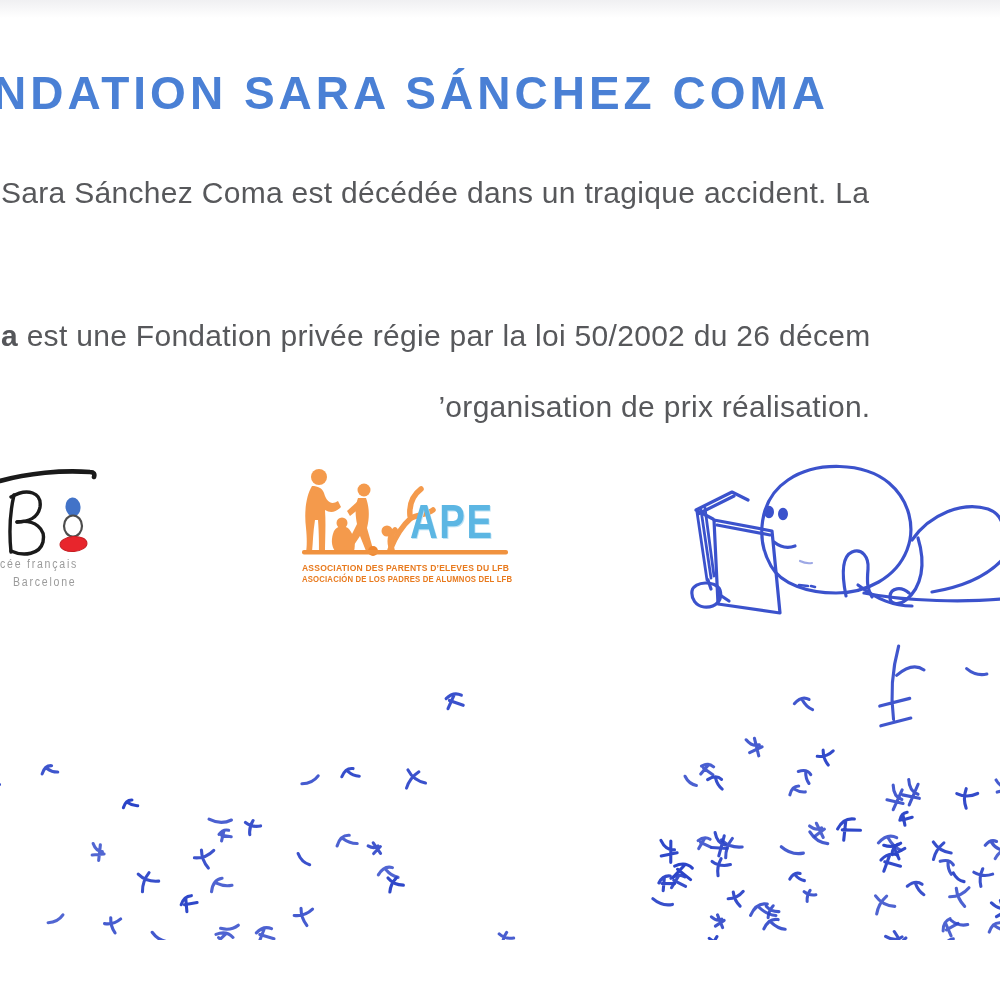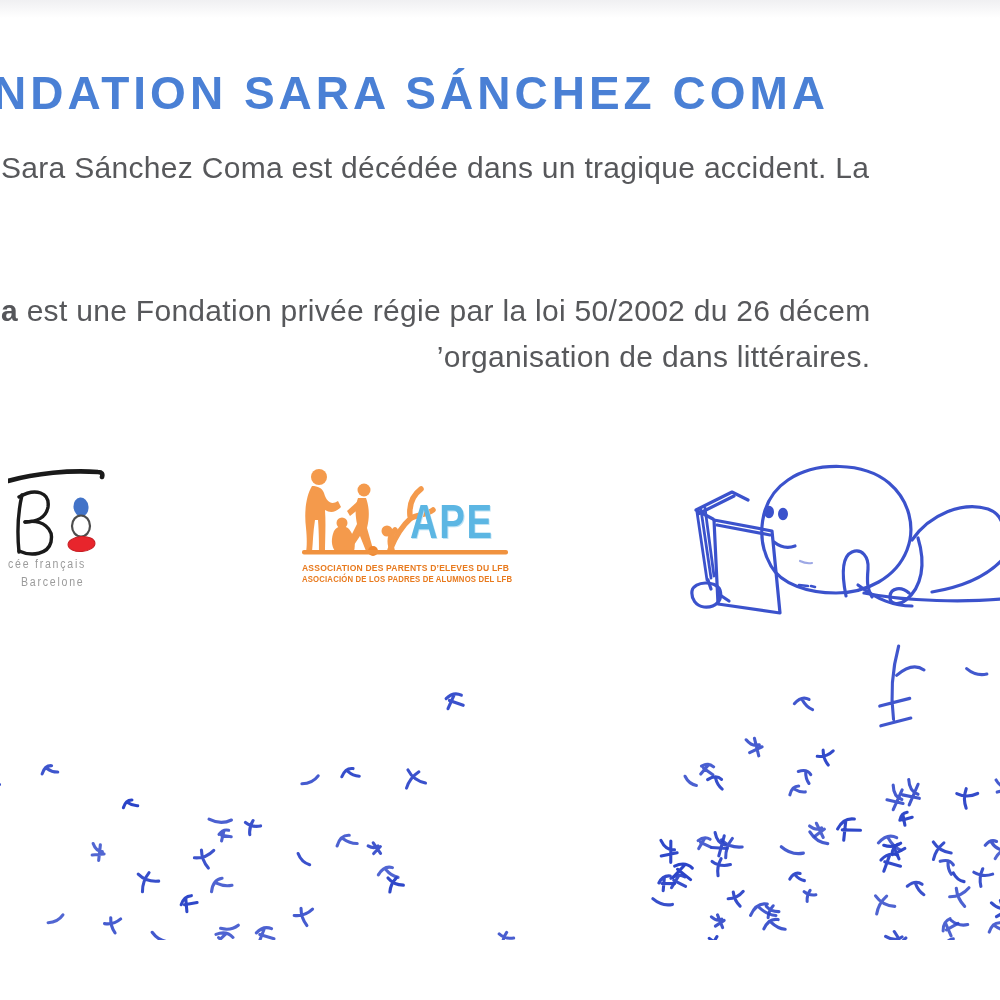--- a/index.html
+++ b/index.html
@@ -9,26 +9,26 @@
   }
   .top-fade{position:absolute;left:0;top:0;width:1000px;height:18px;
     background:linear-gradient(#f0f0f2,#ffffff);}
   .page-title{
     position:absolute;left:-7px;top:70px;margin:0;white-space:nowrap;
     font-size:46px;line-height:1;font-weight:700;letter-spacing:4px;
     color:#4a80d5;
   }
   .para{position:absolute;left:1px;color:#57585b;font-size:30px;
     letter-spacing:0.3px;white-space:nowrap;}
-  .para .line{height:46px;line-height:46px;}
+  .para .line{height:46px;line-height:46px;margin-top:25px;}
   #para1{top:145px;}
   #para2{top:288px;text-align:right;}
   .para b{font-weight:700;color:#55565a;}
   
-  .lfb{position:absolute;left:0;top:458px;width:150px;height:136px;margin-left:8px;}
+  .lfb{position:absolute;left:0;top:458px;width:150px;height:136px;}
   .lfb-caption{position:absolute;color:#9b9b9b;font-size:12px;
     letter-spacing:2px;white-space:nowrap;transform:scaleX(.88);
     transform-origin:left top;}
   .lfb-cap1{left:0;top:99px;}
   .lfb-cap2{left:13px;top:117px;}
   
   .ape{position:absolute;left:300px;top:462px;width:215px;height:132px;text-decoration:underline;}
   .ape-word{position:absolute;left:110px;top:36px;color:#5cb6e3;
     font-size:48px;font-weight:700;letter-spacing:2px;line-height:1;
     transform:scaleX(.8);transform-origin:left top;
@@ -50,21 +50,21 @@
   <div class="top-fade"></div>
 
   <h1 class="page-title">NDATION SARA SÁNCHEZ COMA</h1>
 
   <div class="para" id="para1">
     <div class="line">Sara Sánchez Coma est décédée dans un tragique accident. La</div>
   </div>
 
   <div class="para" id="para2">
     <div class="line"><b>a</b><span> est une Fondation privée régie par la loi 50/2002 du 26 décem</span></div>
-    <div class="line">’organisation de dans littéraires.</div>
+    <div class="line">’organisation de prix réalisation.</div>
   </div>
 
   <div class="lfb">
     <svg width="150" height="136" viewBox="0 0 150 136">
       <g fill="none" stroke="#1a1a1a" stroke-linecap="round" stroke-linejoin="round">
         <path d="M0,23 C28,15 62,12 90,14 C94,14 95,16 94,19" stroke-width="4.6"></path>
         <path d="M14,37 C10,54 9,74 11,94" stroke-width="3.4"></path>
         <path d="M11,39 C28,29 42,35 40,49 C38,60 28,64 17,64" stroke-width="3.4"></path>
         <path d="M17,64 C35,61 46,71 43,84 C40,96 24,99 11,93" stroke-width="3.4"></path>
       </g>

